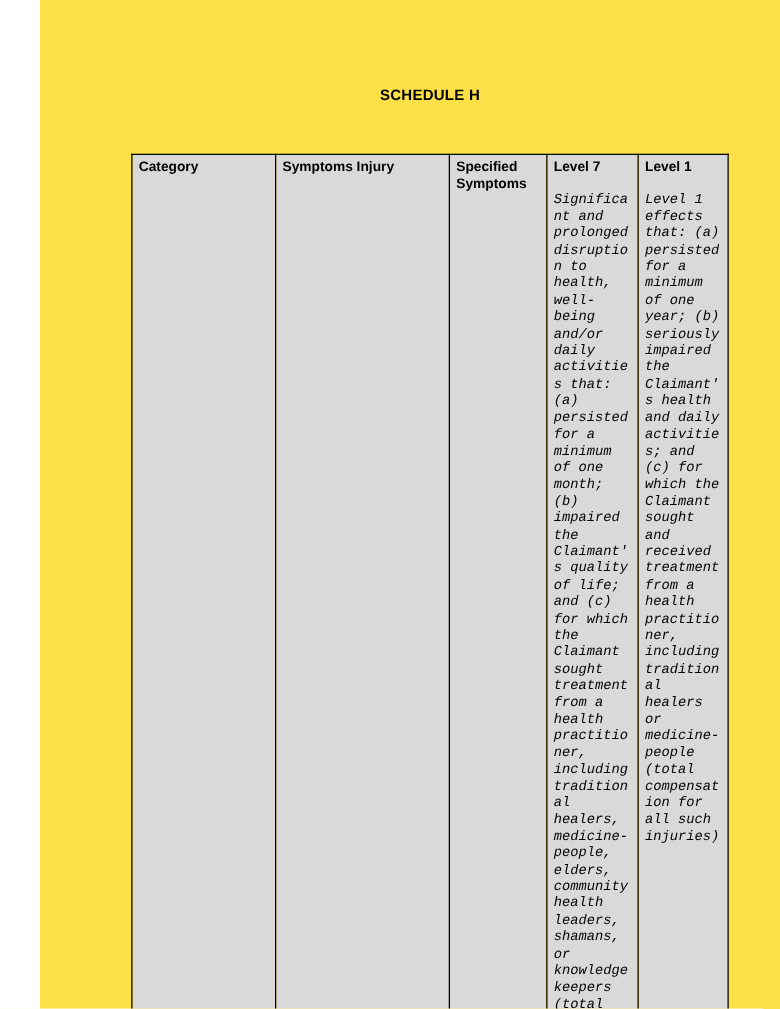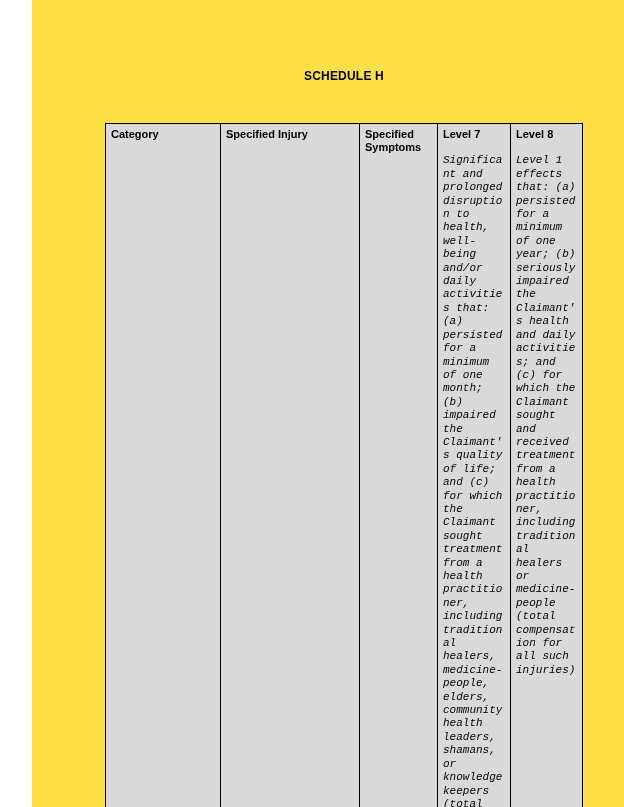--- a/index.html
+++ b/index.html
@@ -92,36 +92,36 @@
     </colgroup>
     <tbody>
       <tr>
 
         <td>
           <div class="cell-header">Category</div>
           <div class="cell-desc"></div>
         </td>
 
         <td>
-          <div class="cell-header">Specified Injury</div>
+          <div class="cell-header">Symptoms Injury</div>
           <div class="cell-desc"></div>
         </td>
 
         <td>
           <div class="cell-header">Specified Symptoms</div>
           <div class="cell-desc"></div>
         </td>
 
         <td>
           <div class="cell-header">Level 7</div>
           <div class="cell-desc">Significant and prolonged disruption to health, well-being and/or daily activities that: (a) persisted for a minimum of one month; (b) impaired the Claimant's quality of life; and (c) for which the Claimant sought treatment from a health practitioner, including traditional healers, medicine-people, elders, community health leaders, shamans, or knowledge keepers (total compensation for all such injuries)</div>
         </td>
 
         <td>
-          <div class="cell-header">Level 8</div>
+          <div class="cell-header">Level 1</div>
           <div class="cell-desc">Level 1 effects that: (a) persisted for a minimum of one year; (b) seriously impaired the Claimant's health and daily activities; and (c) for which the Claimant sought and received treatment from a health practitioner, including traditional healers or medicine-people (total compensation for all such injuries)</div>
         </td>
 
       </tr>
     </tbody>
   </table>
 
 </div>
 
 </body></html>

